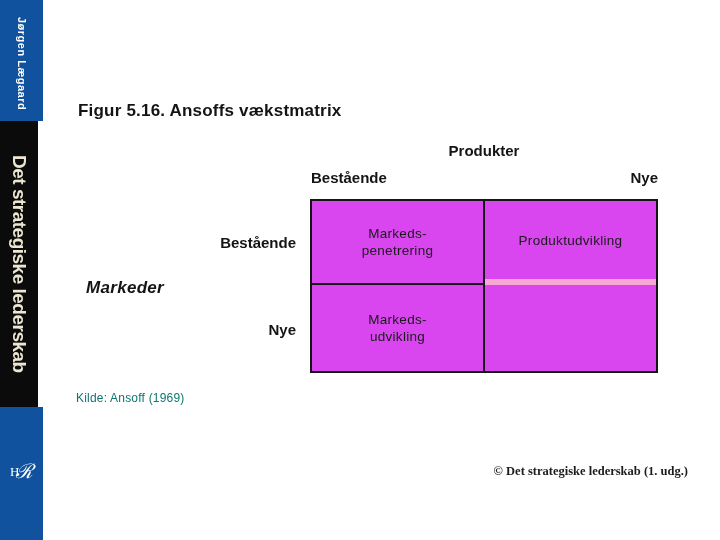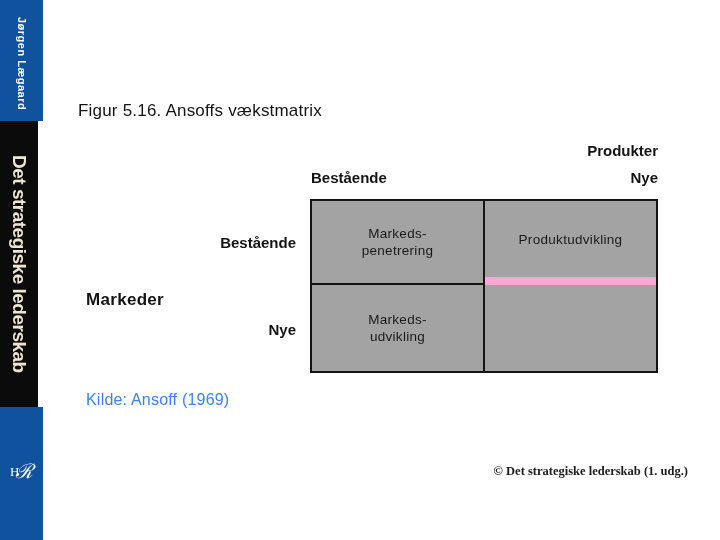--- a/index.html
+++ b/index.html
@@ -58,68 +58,69 @@
     display: flex; align-items: baseline; justify-content: center;
     color: #ffffff;
     font-family: "Liberation Serif", "DejaVu Serif", serif;
   }
   .hr-logo .logo-h { font-size: 13px; }
   .hr-logo .logo-r { font-size: 20px; font-style: italic; margin-left: -4px; position: relative; top: 2px; }
 
   
   .fig-title {
     position: absolute; left: 78px; top: 101px;
-    font-size: 17px; font-weight: normal; color: var(--color-ink, #141414);
+    font-size: 17px; font-weight: bold; color: var(--color-ink, #141414);
     letter-spacing: 0.2px;
   }
   .axis-produkter {
     position: absolute; left: 310px; top: 142px; width: 348px;
-    text-align: right; font-size: 15px; font-weight: bold; color: var(--color-ink, #141414);
+    text-align: center; font-size: 15px; font-weight: bold; color: var(--color-ink, #141414);
   }
   .col-label-left {
     position: absolute; left: 311px; top: 169px;
     font-size: 15px; font-weight: bold; color: var(--color-ink, #141414);
   }
   .col-label-right {
     position: absolute; right: 62px; top: 169px;
     font-size: 15px; font-weight: bold; color: var(--color-ink, #141414);
   }
   .matrix {
     position: absolute; left: 310px; top: 199px; width: 348px; height: 174px;
     border: 2px solid #151515;
     display: grid;
     grid-template-columns: 173px 1fr;
     grid-template-rows: 84px 1fr;
-    background: #a3a3a3;
+    background: #d946ef;
   }
   .cell {
     display: flex; flex-direction: column; align-items: center; justify-content: center;
     text-align: center;
     font-size: 13.5px; line-height: 17px; letter-spacing: 0.3px;
     color: #1a1a1a;
   }
   .cell-r0c0 { border-right: 2px solid #151515; border-bottom: 2px solid #151515; }
-  .cell-r0c1 { border-bottom: 8px solid #f9a8d4; justify-content: center; }
+  .cell-r0c1 { border-bottom: 6px solid #f9a8d4; justify-content: center; }
   .cell-r1c0 { border-right: 2px solid #151515; }
   .axis-markeder {
-    position: absolute; left: 86px; top: 290px;
+    position: absolute; left: 86px; top: 278px;
     font-size: 17px; font-weight: bold; color: var(--color-ink, #141414);
     letter-spacing: 0.3px;
+    font-style: italic;
   }
   .row-label-top {
     position: absolute; right: 424px; top: 234px;
     font-size: 15px; font-weight: bold; color: var(--color-ink, #141414);
   }
   .row-label-bottom {
     position: absolute; right: 424px; top: 321px;
     font-size: 15px; font-weight: bold; color: var(--color-ink, #141414);
   }
   .source-note {
-    position: absolute; left: 86px; top: 391px;
-    font-size: 16px; color: #3b82f6; letter-spacing: 0.2px;
+    position: absolute; left: 76px; top: 391px;
+    font-size: 12px; color: #0f766e; letter-spacing: 0.2px;
   }
 
   
   .copyright {
     position: absolute; right: 32px; top: 463px;
     text-align: left;
     font-family: "Liberation Serif", "DejaVu Serif", serif;
     font-weight: bold;
     font-size: 12.5px; line-height: 17px;
     color: #1c1c1c;

